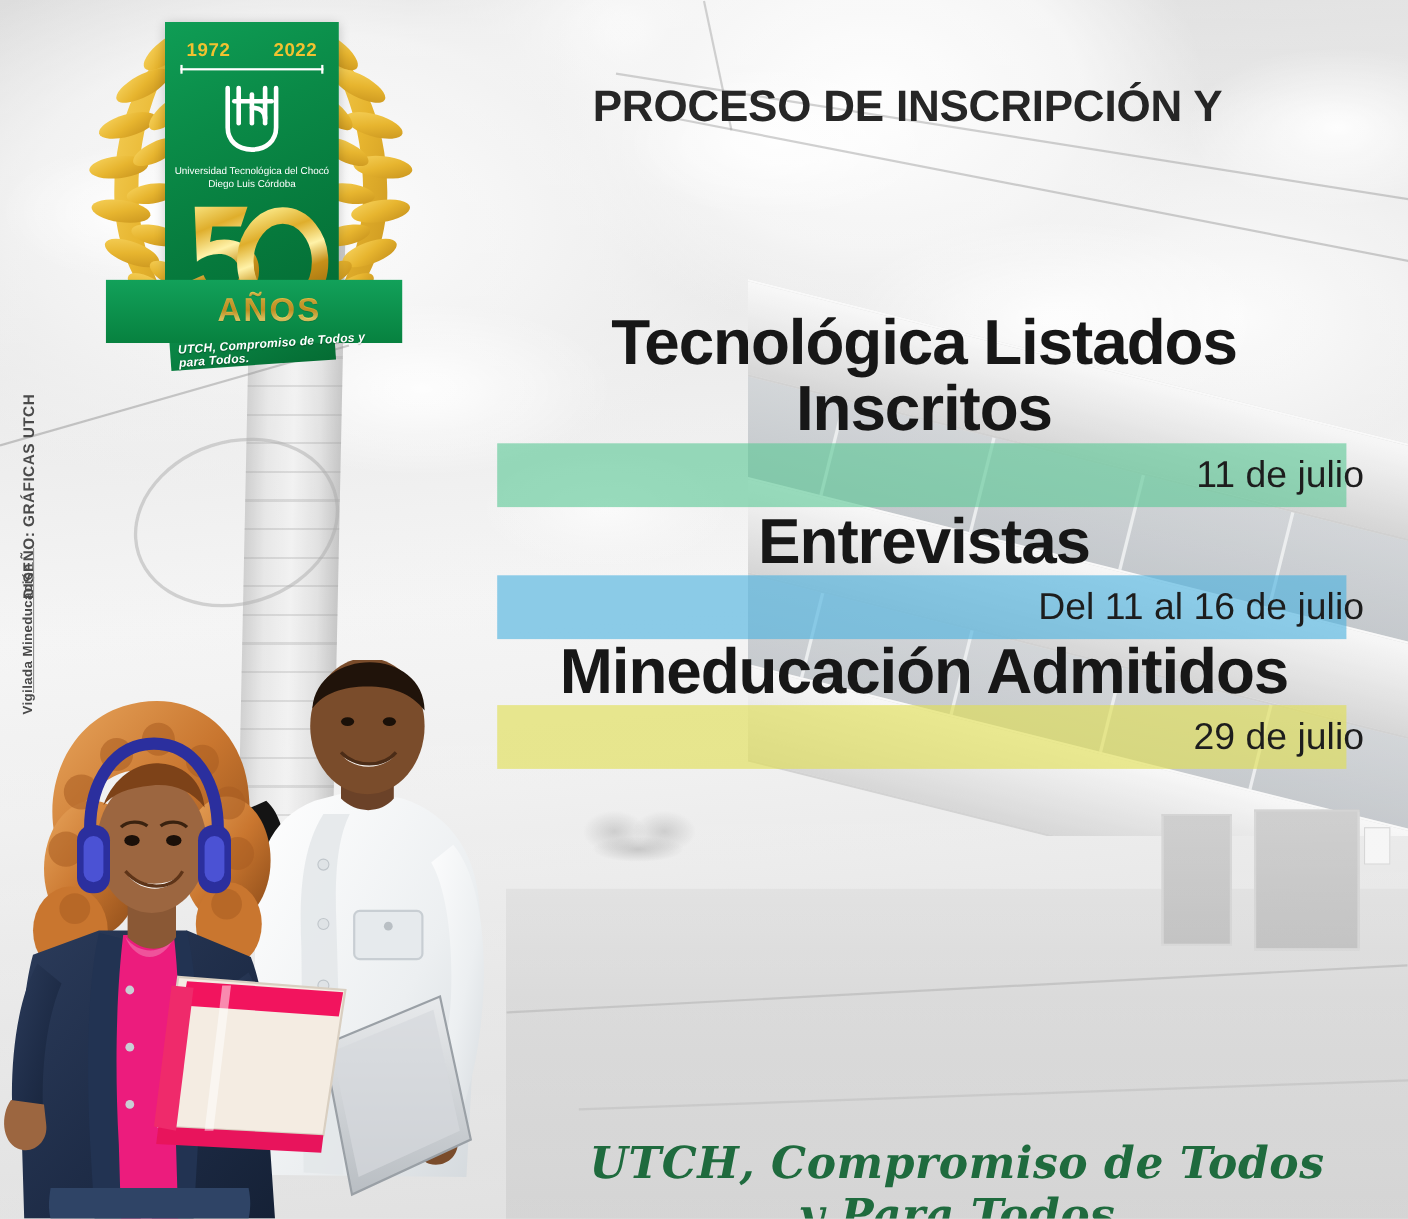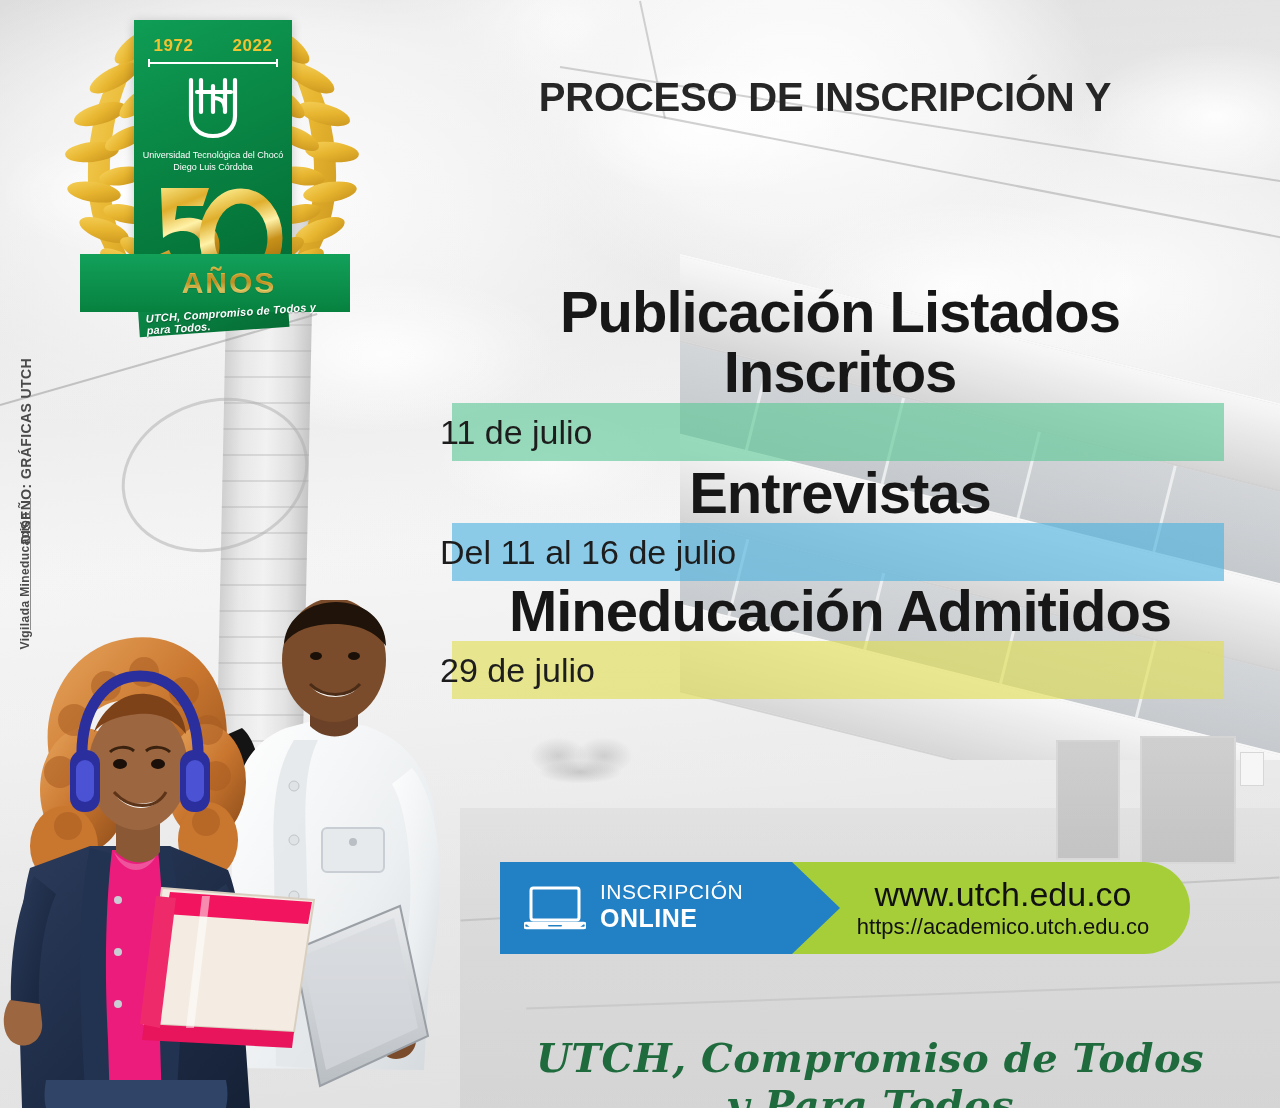--- a/index.html
+++ b/index.html
@@ -133,21 +133,21 @@
     color:#4a4a4a; letter-spacing:.4px; white-space:nowrap;
   }
   .side-design { top:358px; font-size:14px; font-weight:700; }
   .side-vig    { top:512px; font-size:12px; font-weight:700; }
   .side-rule {
     position:absolute; left:30px; top:498px; width:1px; height:132px;
     background:#8e8e8e;
   }
 
   
-  .logo { position:absolute; left:62px; top:6px; width:300px; height:350px; }
+  .logo { position:absolute; left:78px; top:6px; width:300px; height:350px; }
   .logo-plate {
     position:absolute; left:72px; top:14px; width:158px; height:266px;
     background:linear-gradient(155deg,#0f9d55 0%, #0a8a47 35%, #06793c 70%, #046b34 100%);
     box-shadow:0 2px 10px rgba(0,0,0,.2);
   }
   .logo-years {
     position:absolute; left:0; top:16px; width:100%;
     display:flex; justify-content:space-around; align-items:center;
     color:#f2c230; font-size:17px; font-weight:700; letter-spacing:.5px;
   }
@@ -213,21 +213,21 @@
 
   .sched-title {
     color:#171717; font-weight:700; text-align:center;
     line-height:1.04; letter-spacing:-1px;
   }
   .t-inscritos  { font-size:58px; }
   .t-entrev     { font-size:58px; margin-top:2px; }
   .t-admitidos  { font-size:58px; }
 
   .hl-row {
-    position:relative; text-align:left;
+    position:relative; text-align:right;
   }
   .hl-bar {
     position:absolute; left:12px; width:772px; height:58px;
     z-index:0;
   }
   .hl-green { background:rgba(92,200,150,.62); }
   .hl-blue  { background:rgba( 74,178,222,.62); }
   .hl-yel   { background:rgba(225,223, 80,.62); }
   .hl-text {
     position:relative; z-index:1;
@@ -427,21 +427,21 @@
     <div class="logo-ribbon-inner">AÑOS</div>
     <div class="logo-tagline">UTCH, Compromiso de Todos y para Todos.</div>
   </div>
 
   <div class="headline">
     <div>PROCESO DE INSCRIPCIÓN Y</div>
   </div>
 
   <div class="sched">
 
-    <div class="sched-title t-inscritos">Publicación Listados</div>
+    <div class="sched-title t-inscritos">Tecnológica Listados</div>
     <div class="sched-title t-inscritos">Inscritos</div>
     <div class="hl-row">
       <div class="hl-bar hl-green"></div>
       <div class="hl-text">11 de julio</div>
     </div>
 
     <div class="sched-title t-entrev">Entrevistas</div>
     <div class="hl-row">
       <div class="hl-bar hl-blue"></div>
       <div class="hl-text">Del 11 al 16 de julio</div>
@@ -582,38 +582,16 @@
       <path d="M168 288 L320 300 L300 432 L150 424 Z" fill="#f4ece2" stroke="#d9cfc1" stroke-width="2"></path>
       <path d="M176 292 L318 302 L314 324 L172 314 Z" fill="#f2145e"></path>
       <path d="M150 424 L300 432 L298 448 L148 440 Z" fill="#e8145c"></path>
       <path d="M162 296 L182 298 L166 428 L146 424 Z" fill="#ef2a6b"></path>
       <path d="M208 296 L216 296 L200 428 L192 428 Z" fill="#ffffff" opacity=".5"></path>
 
       <path d="M52 480 C50 492 50 500 52 508 L232 508 C234 498 234 490 232 480 Z" fill="#2f4466"></path>
     </g>
   </svg>
 
-  <div class="banner">
-    <div class="banner-green"></div>
-    <div class="banner-blue"></div>
-    <div class="banner-arrow"></div>
-
-    <svg class="laptop" viewBox="0 0 62 46">
-      <rect x="7" y="2" width="48" height="32" rx="2.5" fill="none" stroke="#ffffff" stroke-width="3"></rect>
-      <path d="M2 38 L60 38 L55 42 L7 42 Z" fill="#ffffff"></path>
-      <rect x="0" y="37" width="62" height="5" rx="2.5" fill="none" stroke="#ffffff" stroke-width="2.5"></rect>
-      <rect x="24" y="39" width="14" height="1.6" rx="0.8" fill="#2280c4"></rect>
-    </svg>
-
-    <div class="banner-labels">
-      <div class="bl-1">INSCRIPCIÓN</div>
-      <div class="bl-2">ONLINE</div>
-    </div>
-
-    <div class="banner-urls">
-      <div class="url-main">www.utch.edu.co</div>
-      <div class="url-sub">https://academico.utch.edu.co</div>
-    </div>
-  </div>
 
   <div class="footer-tag">UTCH, Compromiso de Todos y Para Todos</div>
 
 </div>
 
 </body></html>

